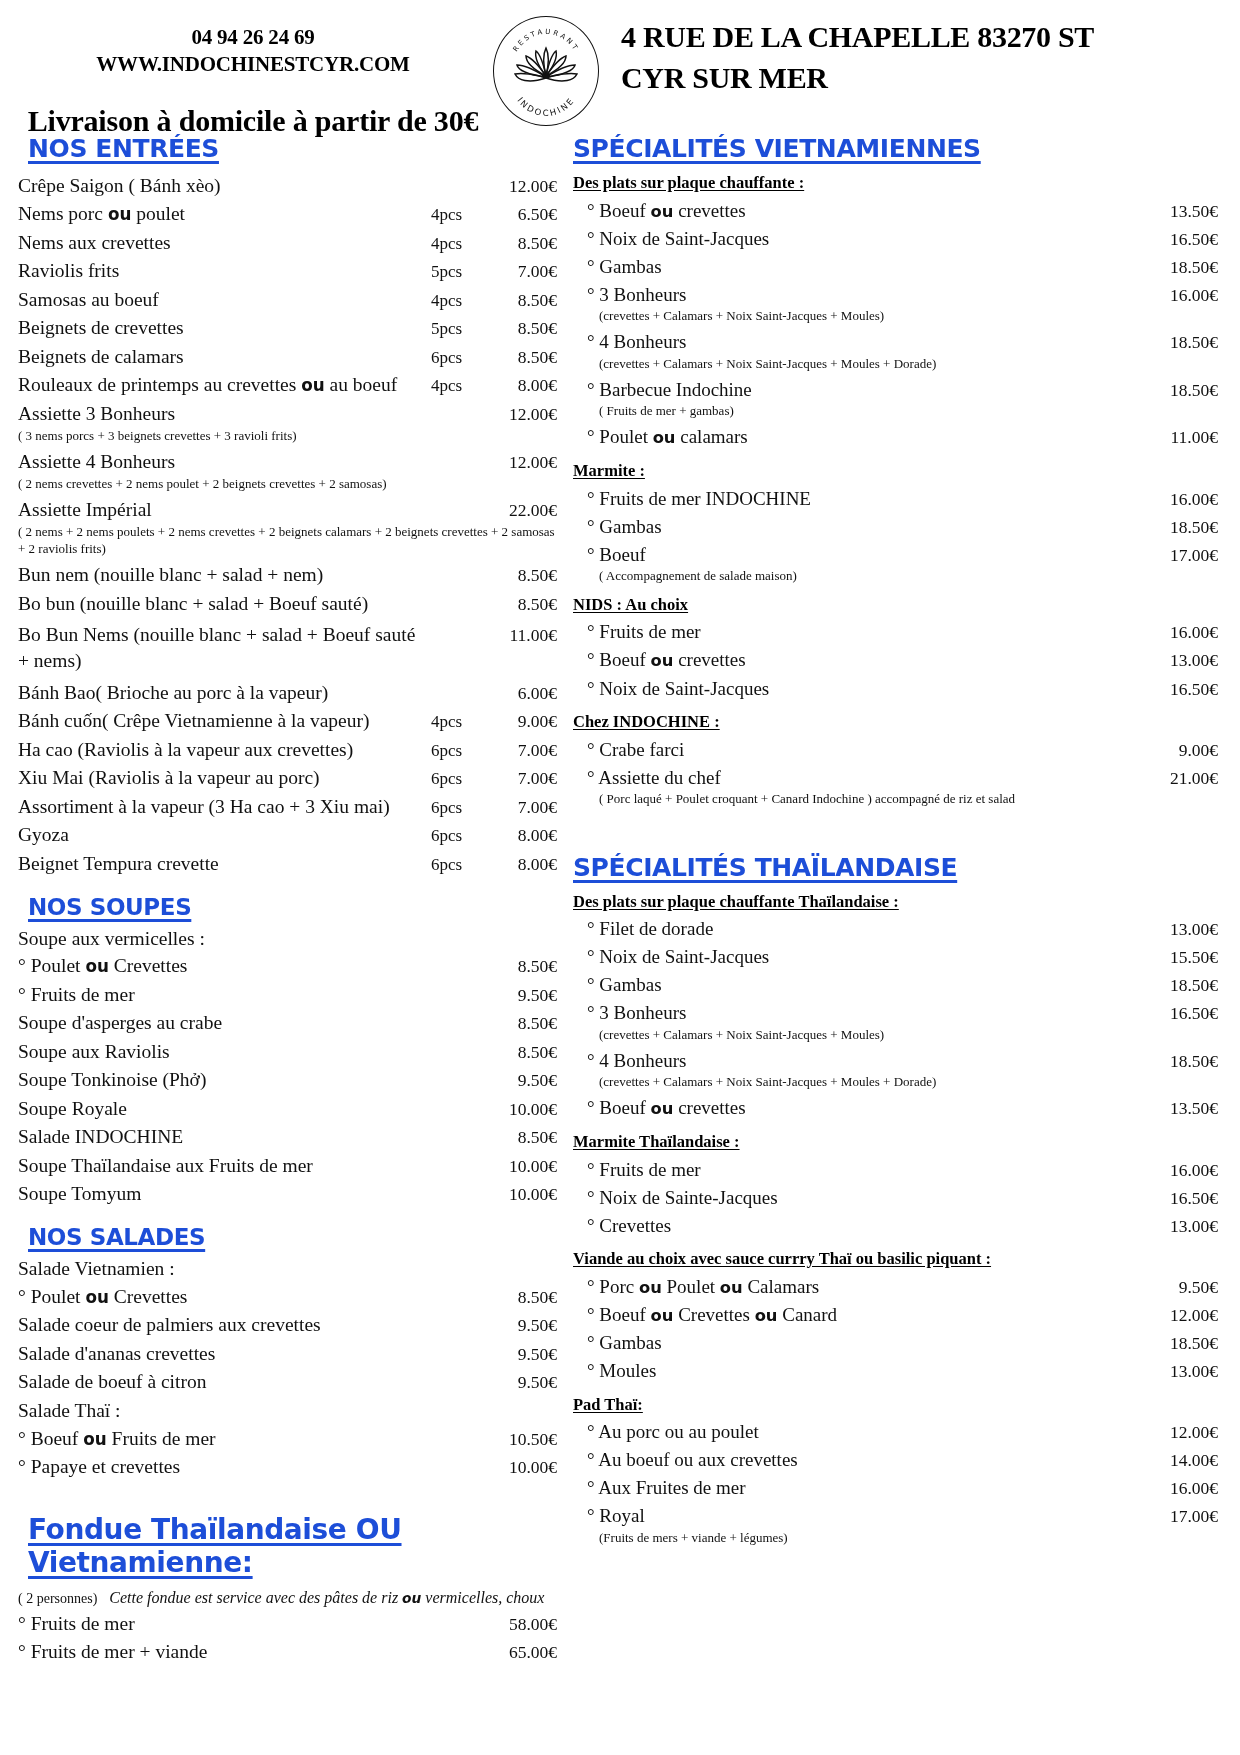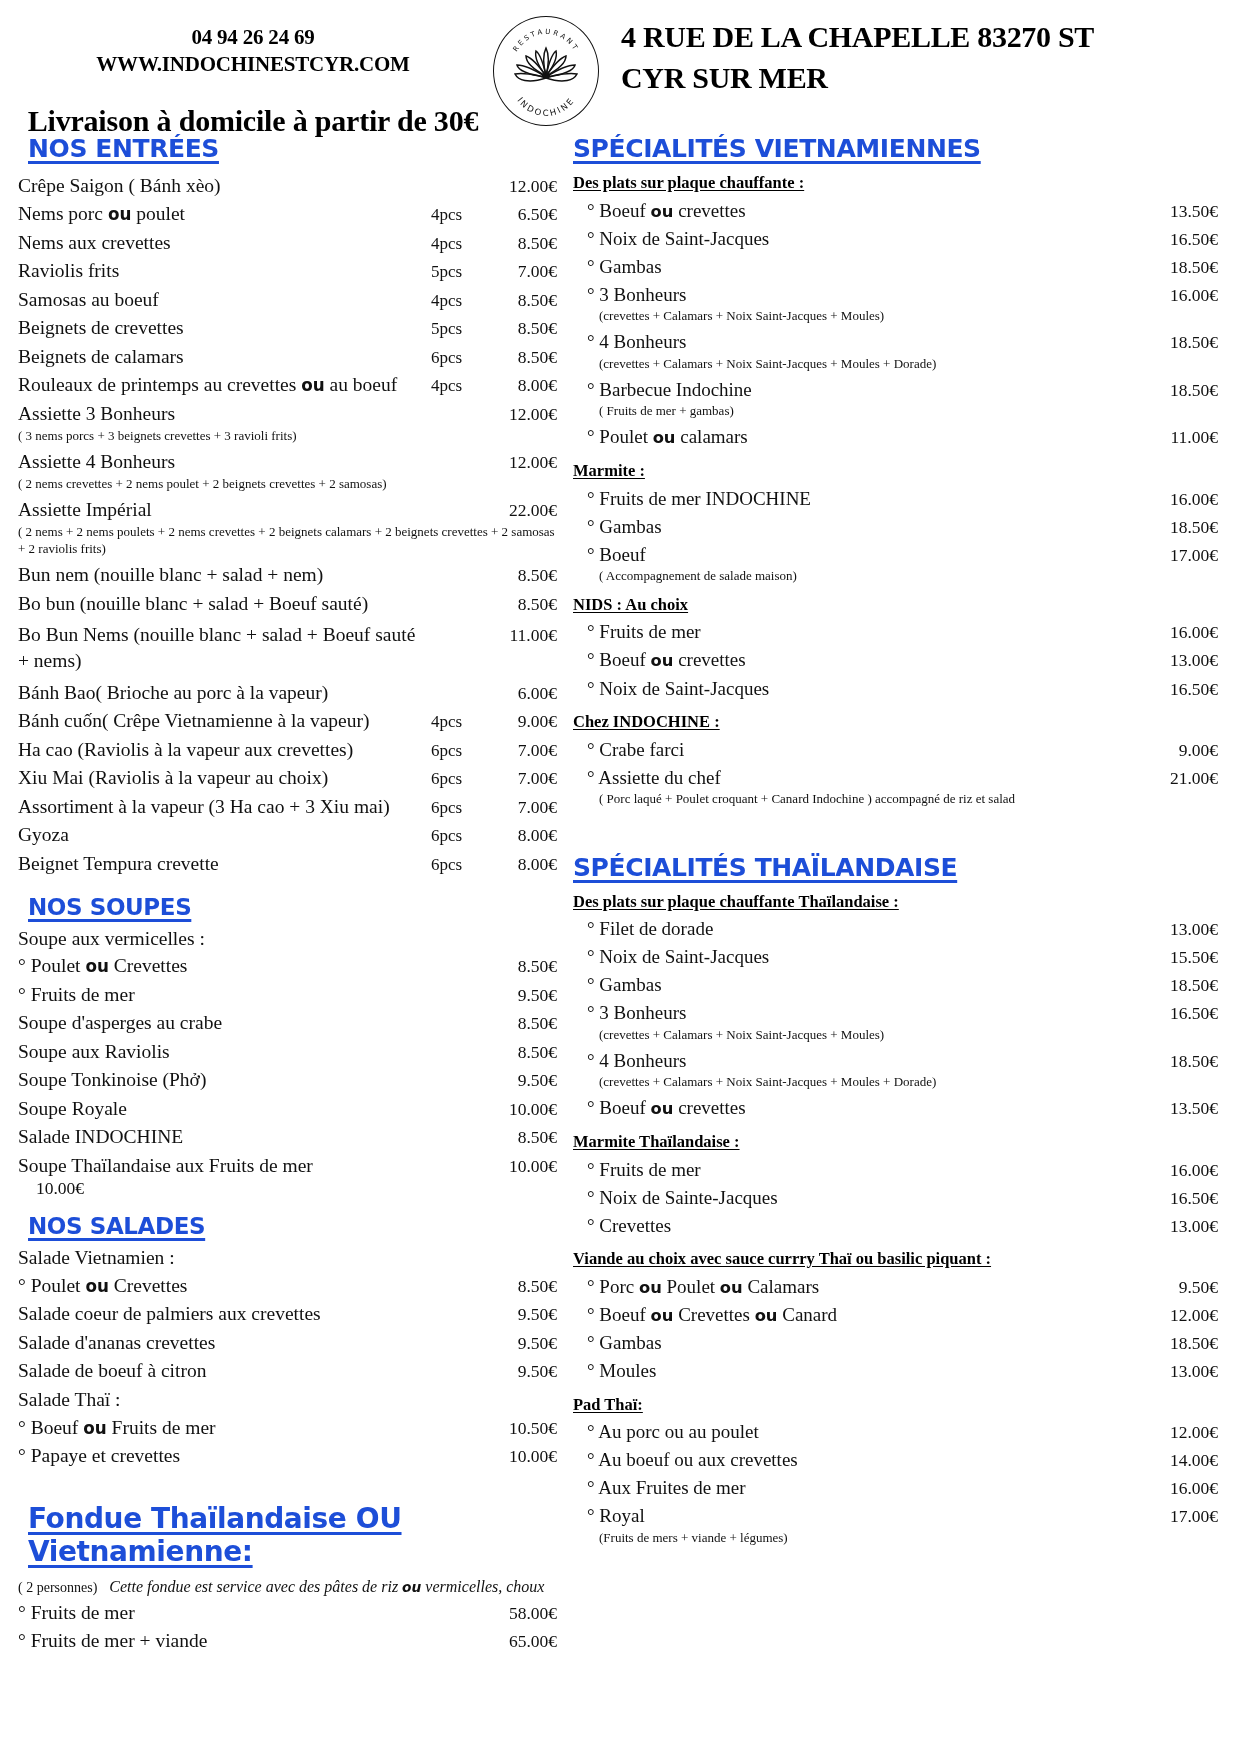--- a/index.html
+++ b/index.html
@@ -242,21 +242,21 @@
           <div class="nm"><span>Bánh cuốn( Crêpe Vietnamienne à la vapeur)</span></div>
           <div class="pcs">4pcs</div>
           <div class="pr">9.00€</div>
         </div>
         <div class="row">
           <div class="nm"><span>Ha cao (Raviolis à la vapeur aux crevettes)</span></div>
           <div class="pcs">6pcs</div>
           <div class="pr">7.00€</div>
         </div>
         <div class="row">
-          <div class="nm"><span>Xiu Mai (Raviolis à la vapeur au choix)</span></div>
+          <div class="nm"><span>Xiu Mai (Raviolis à la vapeur au porc)</span></div>
           <div class="pcs">6pcs</div>
           <div class="pr">7.00€</div>
         </div>
         <div class="row">
           <div class="nm"><span>Assortiment à la vapeur (3 Ha cao + 3 Xiu mai)</span></div>
           <div class="pcs">6pcs</div>
           <div class="pr">7.00€</div>
         </div>
         <div class="row">
           <div class="nm"><span>Gyoza</span></div>
@@ -301,20 +301,21 @@
         </div>
         <div class="row">
           <div class="nm"><span>Salade INDOCHINE</span></div>
           <div class="pr">8.50€</div>
         </div>
         <div class="row">
           <div class="nm"><span>Soupe Thaïlandaise aux Fruits de mer</span></div>
           <div class="pr">10.00€</div>
         </div>
         <div class="row">
+          <div class="nm"><span>Soupe Tomyum</span></div>
           <div class="pr">10.00€</div>
         </div>
       </div>
 
     <div class="sec-title sm">NOS SALADES</div>
     <div class="plain" style="padding:0 0 2px 0;">Salade Vietnamien :</div>
     <div id="salades-g">
         <div class="row">
           <div class="nm"><span>° Poulet </span><b class="ou">ou</b><span> Crevettes</span></div>
           <div class="pr">8.50€</div>

